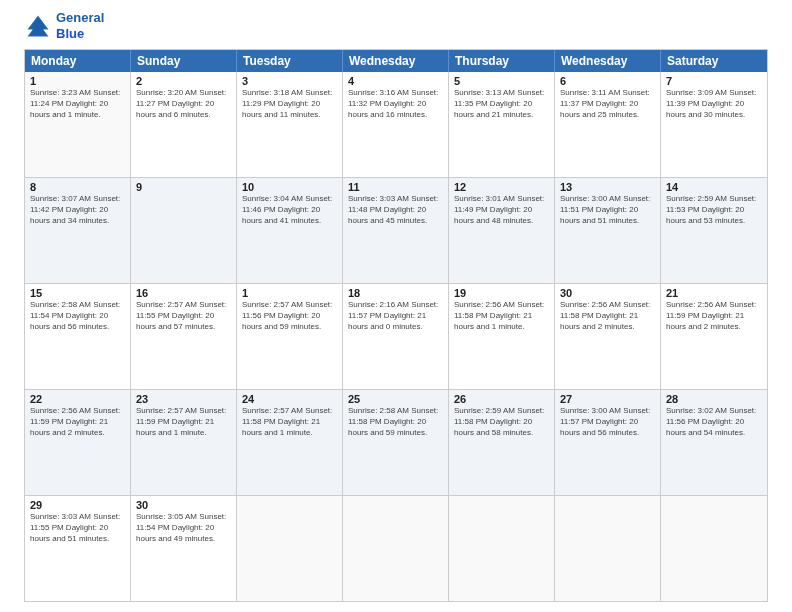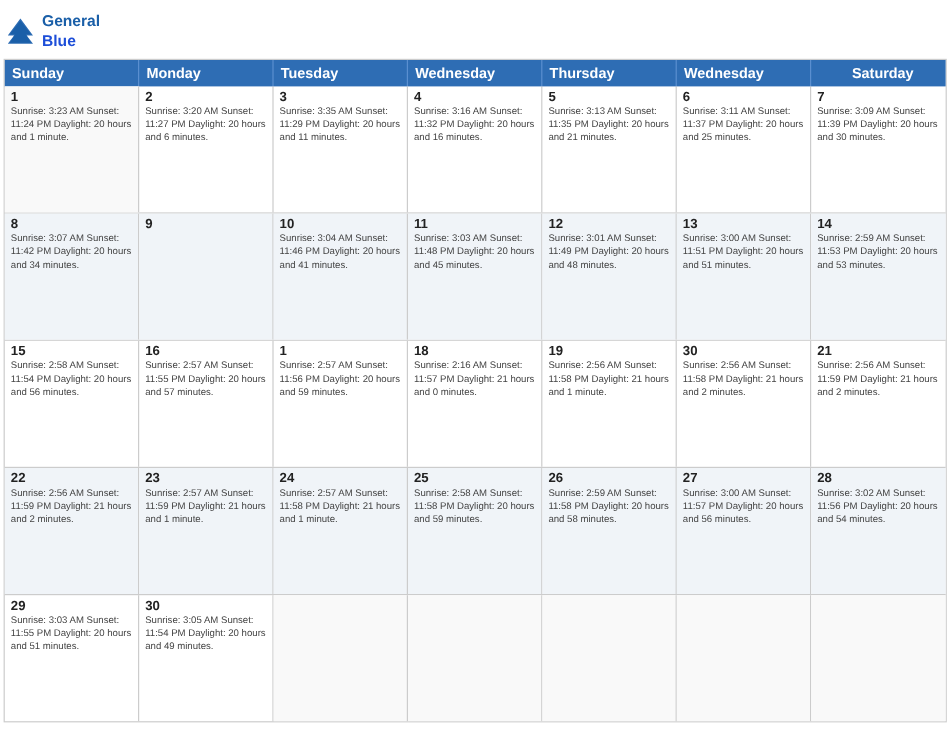--- a/index.html
+++ b/index.html
@@ -6,21 +6,21 @@
     body {
       width: 792px;
       height: 612px;
       font-family: Arial, sans-serif;
       background: #fff;
       overflow: hidden;
     }
     .page {
       width: 792px;
       height: 612px;
-      padding: 10px 3px;
+      padding: 10px 24px;
       display: flex;
       flex-direction: column;
     }
     .header {
       display: flex;
       justify-content: space-between;
       align-items: flex-start;
       margin-bottom: 8px;
     }
     .logo {
@@ -63,21 +63,21 @@
       background: #2e6db4;
     }
     .cal-header-cell {
       color: #fff;
       font-size: 12px;
       font-weight: bold;
       padding: 4px 6px;
       text-align: left;
       border-right: 1px solid #5a8fd0;
     }
-    .cal-header-cell:last-child { border-right: none; margin-left: 28px; }
+    .cal-header-cell:last-child { border-right: none; }
     .cal-body {
       flex: 1;
       display: flex;
       flex-direction: column;
     }
     .cal-row {
       display: grid;
       grid-template-columns: repeat(7, 1fr);
       flex: 1;
       border-bottom: 1px solid #ccc;
@@ -122,22 +122,22 @@
       </div>
     </div>
     <div class="title-block">
       <div class="main-title"></div>
       <div class="subtitle"></div>
     </div>
   </div>
 
   <div class="calendar">
     <div class="cal-header">
-    <div class="cal-header-cell">Sunday</div>
-        <div class="cal-header-cell">Monday</div>
+    <div class="cal-header-cell">Monday</div>
+        <div class="cal-header-cell">Sunday</div>
         <div class="cal-header-cell">Tuesday</div>
         <div class="cal-header-cell">Wednesday</div>
         <div class="cal-header-cell">Thursday</div>
         <div class="cal-header-cell">Wednesday</div>
         <div class="cal-header-cell">Saturday</div>
       </div>
     <div class="cal-body">
     <div class="cal-row">
           <div class="cal-cell empty">
             <div class="day-num">1</div>
@@ -148,21 +148,21 @@
           </div>
           <div class="cal-cell">
             <div class="day-num">2</div>
             <div class="cell-info">Sunrise: 3:20 AM
 Sunset: 11:27 PM
 Daylight: 20 hours
 and 6 minutes.</div>
           </div>
           <div class="cal-cell">
             <div class="day-num">3</div>
-            <div class="cell-info">Sunrise: 3:35 AM
+            <div class="cell-info">Sunrise: 3:18 AM
 Sunset: 11:29 PM
 Daylight: 20 hours
 and 11 minutes.</div>
           </div>
           <div class="cal-cell">
             <div class="day-num">4</div>
             <div class="cell-info">Sunrise: 3:16 AM
 Sunset: 11:32 PM
 Daylight: 20 hours
 and 16 minutes.</div>

